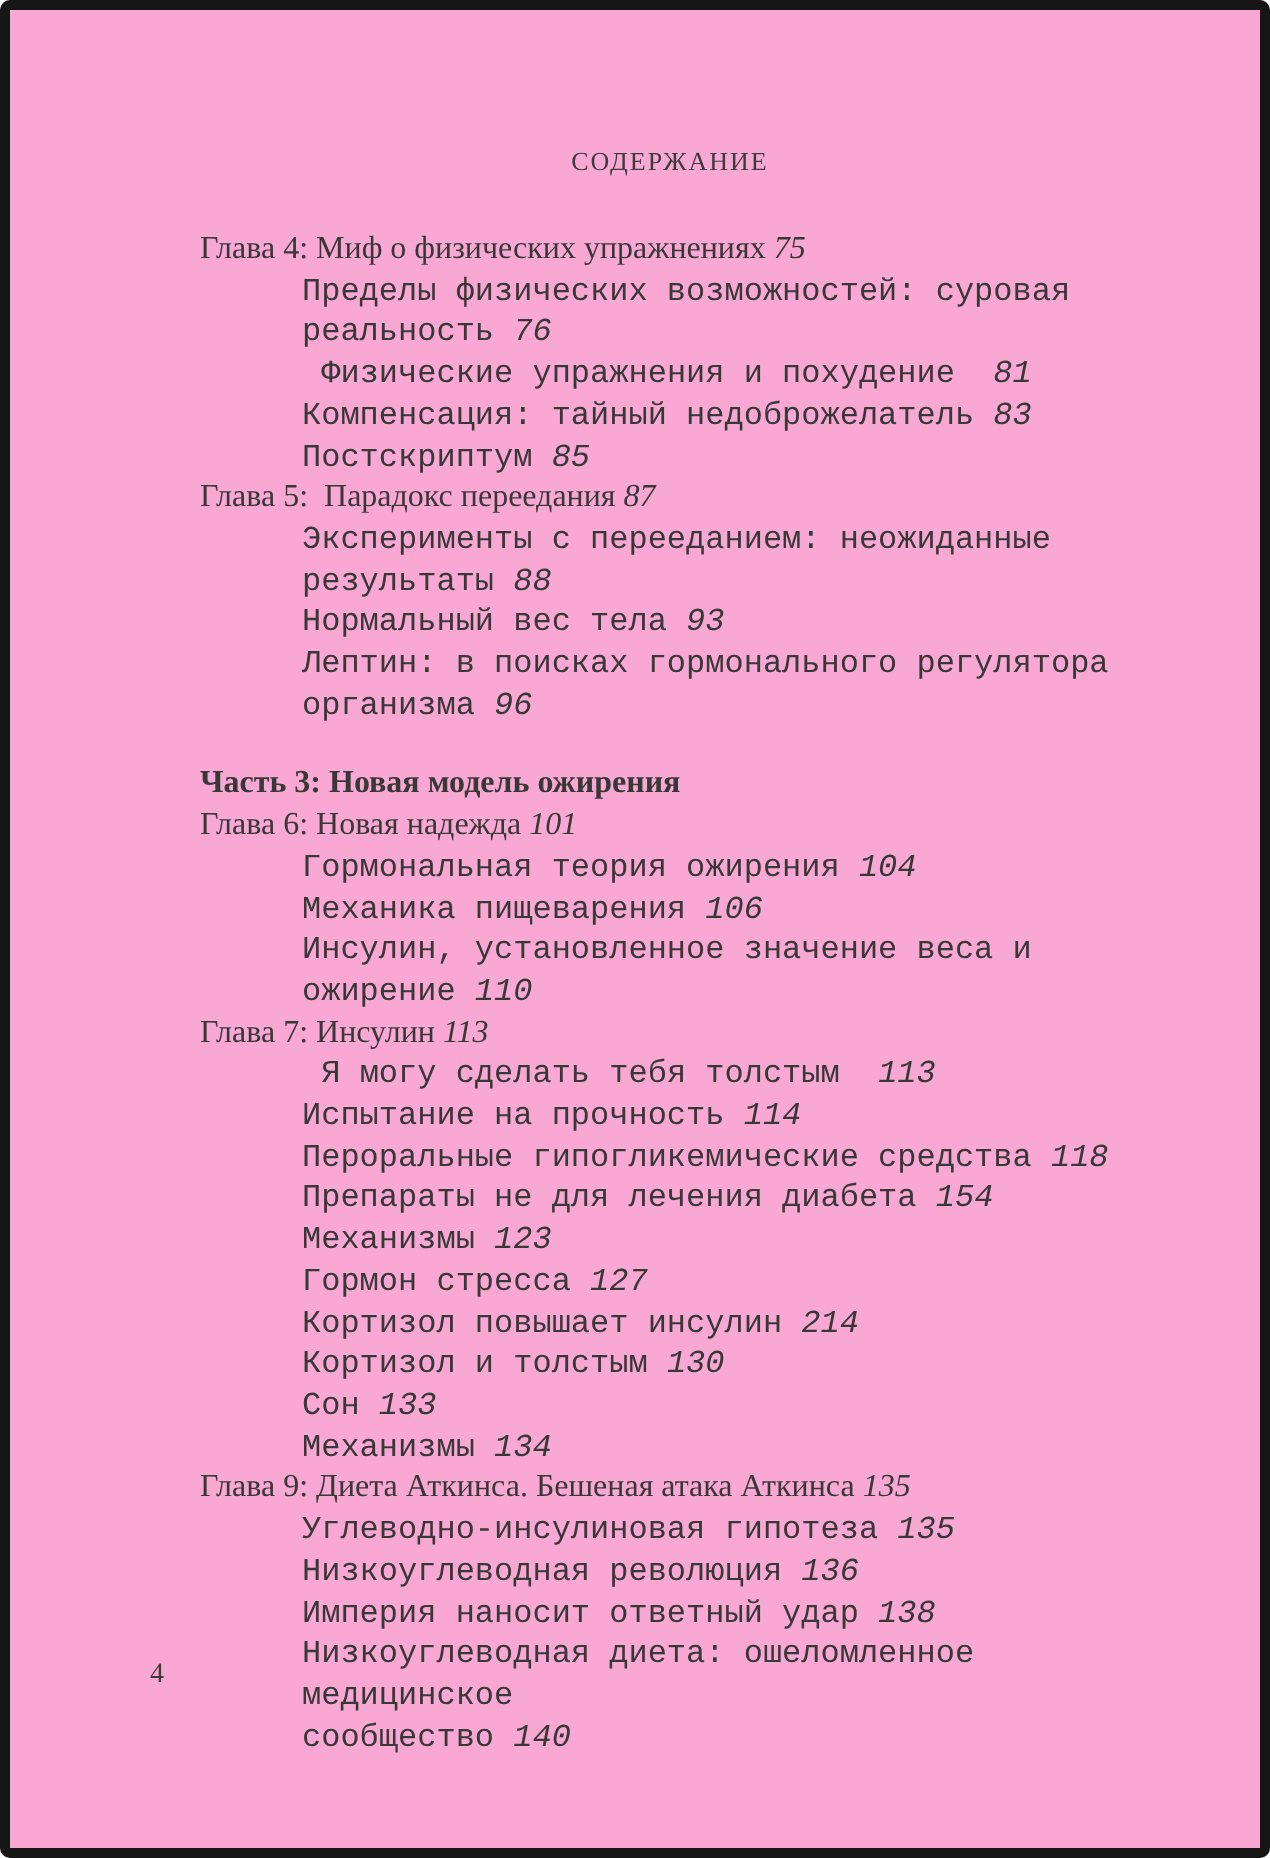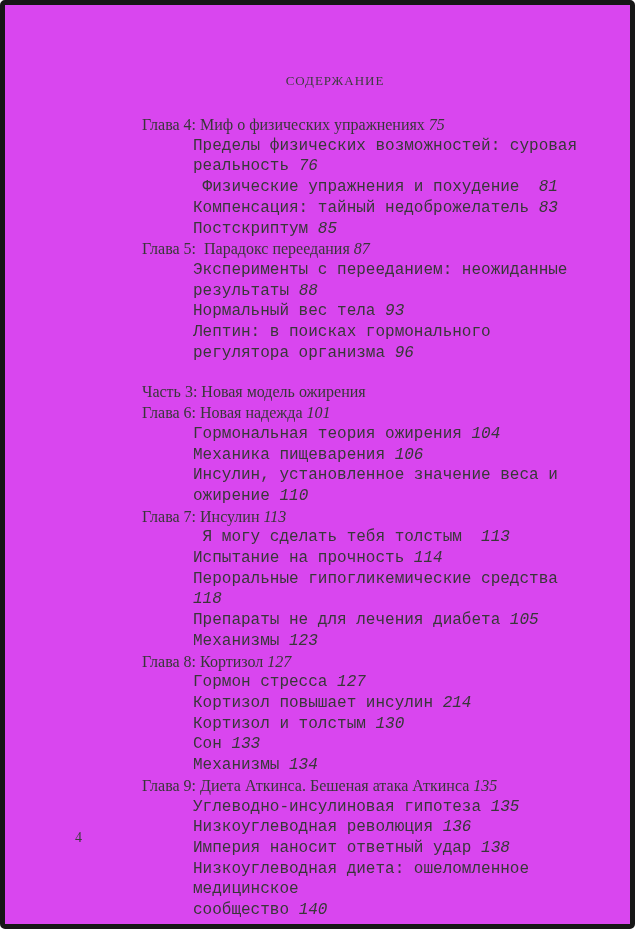--- a/index.html
+++ b/index.html
@@ -6,21 +6,21 @@
     margin: 0;
     padding: 0;
     background: #ffffff;
     font-family: "Liberation Serif", "DejaVu Serif", serif;
   }
   .page {
     position: relative;
     width: 635px;
     height: 929px;
     box-sizing: border-box;
-    background: #d946ef;
+    background: #f9a8d4;
     border: 5px solid #161616;
     border-radius: 5px;
     overflow: hidden;
   }
   .header {
     position: absolute;
     top: 68px;
     left: 95px;
     width: 470px;
     text-align: center;
@@ -32,31 +32,30 @@
     position: absolute;
     top: 110px;
     left: 95px;
     width: 480px;
     font-size: 16px;
     line-height: 20.7px;
     color: #383838;
   }
   .entry {
     white-space: pre-wrap;
-    margin-left: 42px;
   }
   .entry .t {
     white-space: pre-wrap;
   }
   .entry.sub {
     padding-left: 51px;
     font-family: Liberation Mono, monospace;
   }
   .entry.part {
-    font-weight: normal;
+    font-weight: bold;
     margin-top: 19px;
   }
   .pg {
     font-style: italic;
   }
   .folio {
     position: absolute;
     left: 70px;
     top: 825px;
     font-size: 14px;
@@ -81,23 +80,22 @@
       <div class="entry sub"><span class="t">Лептин: в поисках гормонального регулятора организма </span><span class="pg">96</span></div>
       <div class="entry part"><span class="t">Часть 3: Новая модель ожирения</span></div>
       <div class="entry chapter"><span class="t">Глава 6: Новая надежда </span><span class="pg">101</span></div>
       <div class="entry sub"><span class="t">Гормональная теория ожирения </span><span class="pg">104</span></div>
       <div class="entry sub"><span class="t">Механика пищеварения </span><span class="pg">106</span></div>
       <div class="entry sub"><span class="t">Инсулин, установленное значение веса и ожирение </span><span class="pg">110</span></div>
       <div class="entry chapter"><span class="t">Глава 7: Инсулин </span><span class="pg">113</span></div>
       <div class="entry sub"><span class="t"> Я могу сделать тебя толстым  </span><span class="pg">113</span></div>
       <div class="entry sub"><span class="t">Испытание на прочность </span><span class="pg">114</span></div>
       <div class="entry sub"><span class="t">Пероральные гипогликемические средства </span><span class="pg">118</span></div>
-      <div class="entry sub"><span class="t">Препараты не для лечения диабета </span><span class="pg">105</span></div>
+      <div class="entry sub"><span class="t">Препараты не для лечения диабета </span><span class="pg">154</span></div>
       <div class="entry sub"><span class="t">Механизмы </span><span class="pg">123</span></div>
-      <div class="entry chapter"><span class="t">Глава 8: Кортизол </span><span class="pg">127</span></div>
       <div class="entry sub"><span class="t">Гормон стресса </span><span class="pg">127</span></div>
       <div class="entry sub"><span class="t">Кортизол повышает инсулин </span><span class="pg">214</span></div>
       <div class="entry sub"><span class="t">Кортизол и толстым </span><span class="pg">130</span></div>
       <div class="entry sub"><span class="t">Сон </span><span class="pg">133</span></div>
       <div class="entry sub"><span class="t">Механизмы </span><span class="pg">134</span></div>
       <div class="entry chapter"><span class="t">Глава 9: Диета Аткинса. Бешеная атака Аткинса </span><span class="pg">135</span></div>
       <div class="entry sub"><span class="t">Углеводно-инсулиновая гипотеза </span><span class="pg">135</span></div>
       <div class="entry sub"><span class="t">Низкоуглеводная революция </span><span class="pg">136</span></div>
       <div class="entry sub"><span class="t">Империя наносит ответный удар </span><span class="pg">138</span></div>
       <div class="entry sub"><span class="t">Низкоуглеводная диета: ошеломленное медицинское</span></div>

